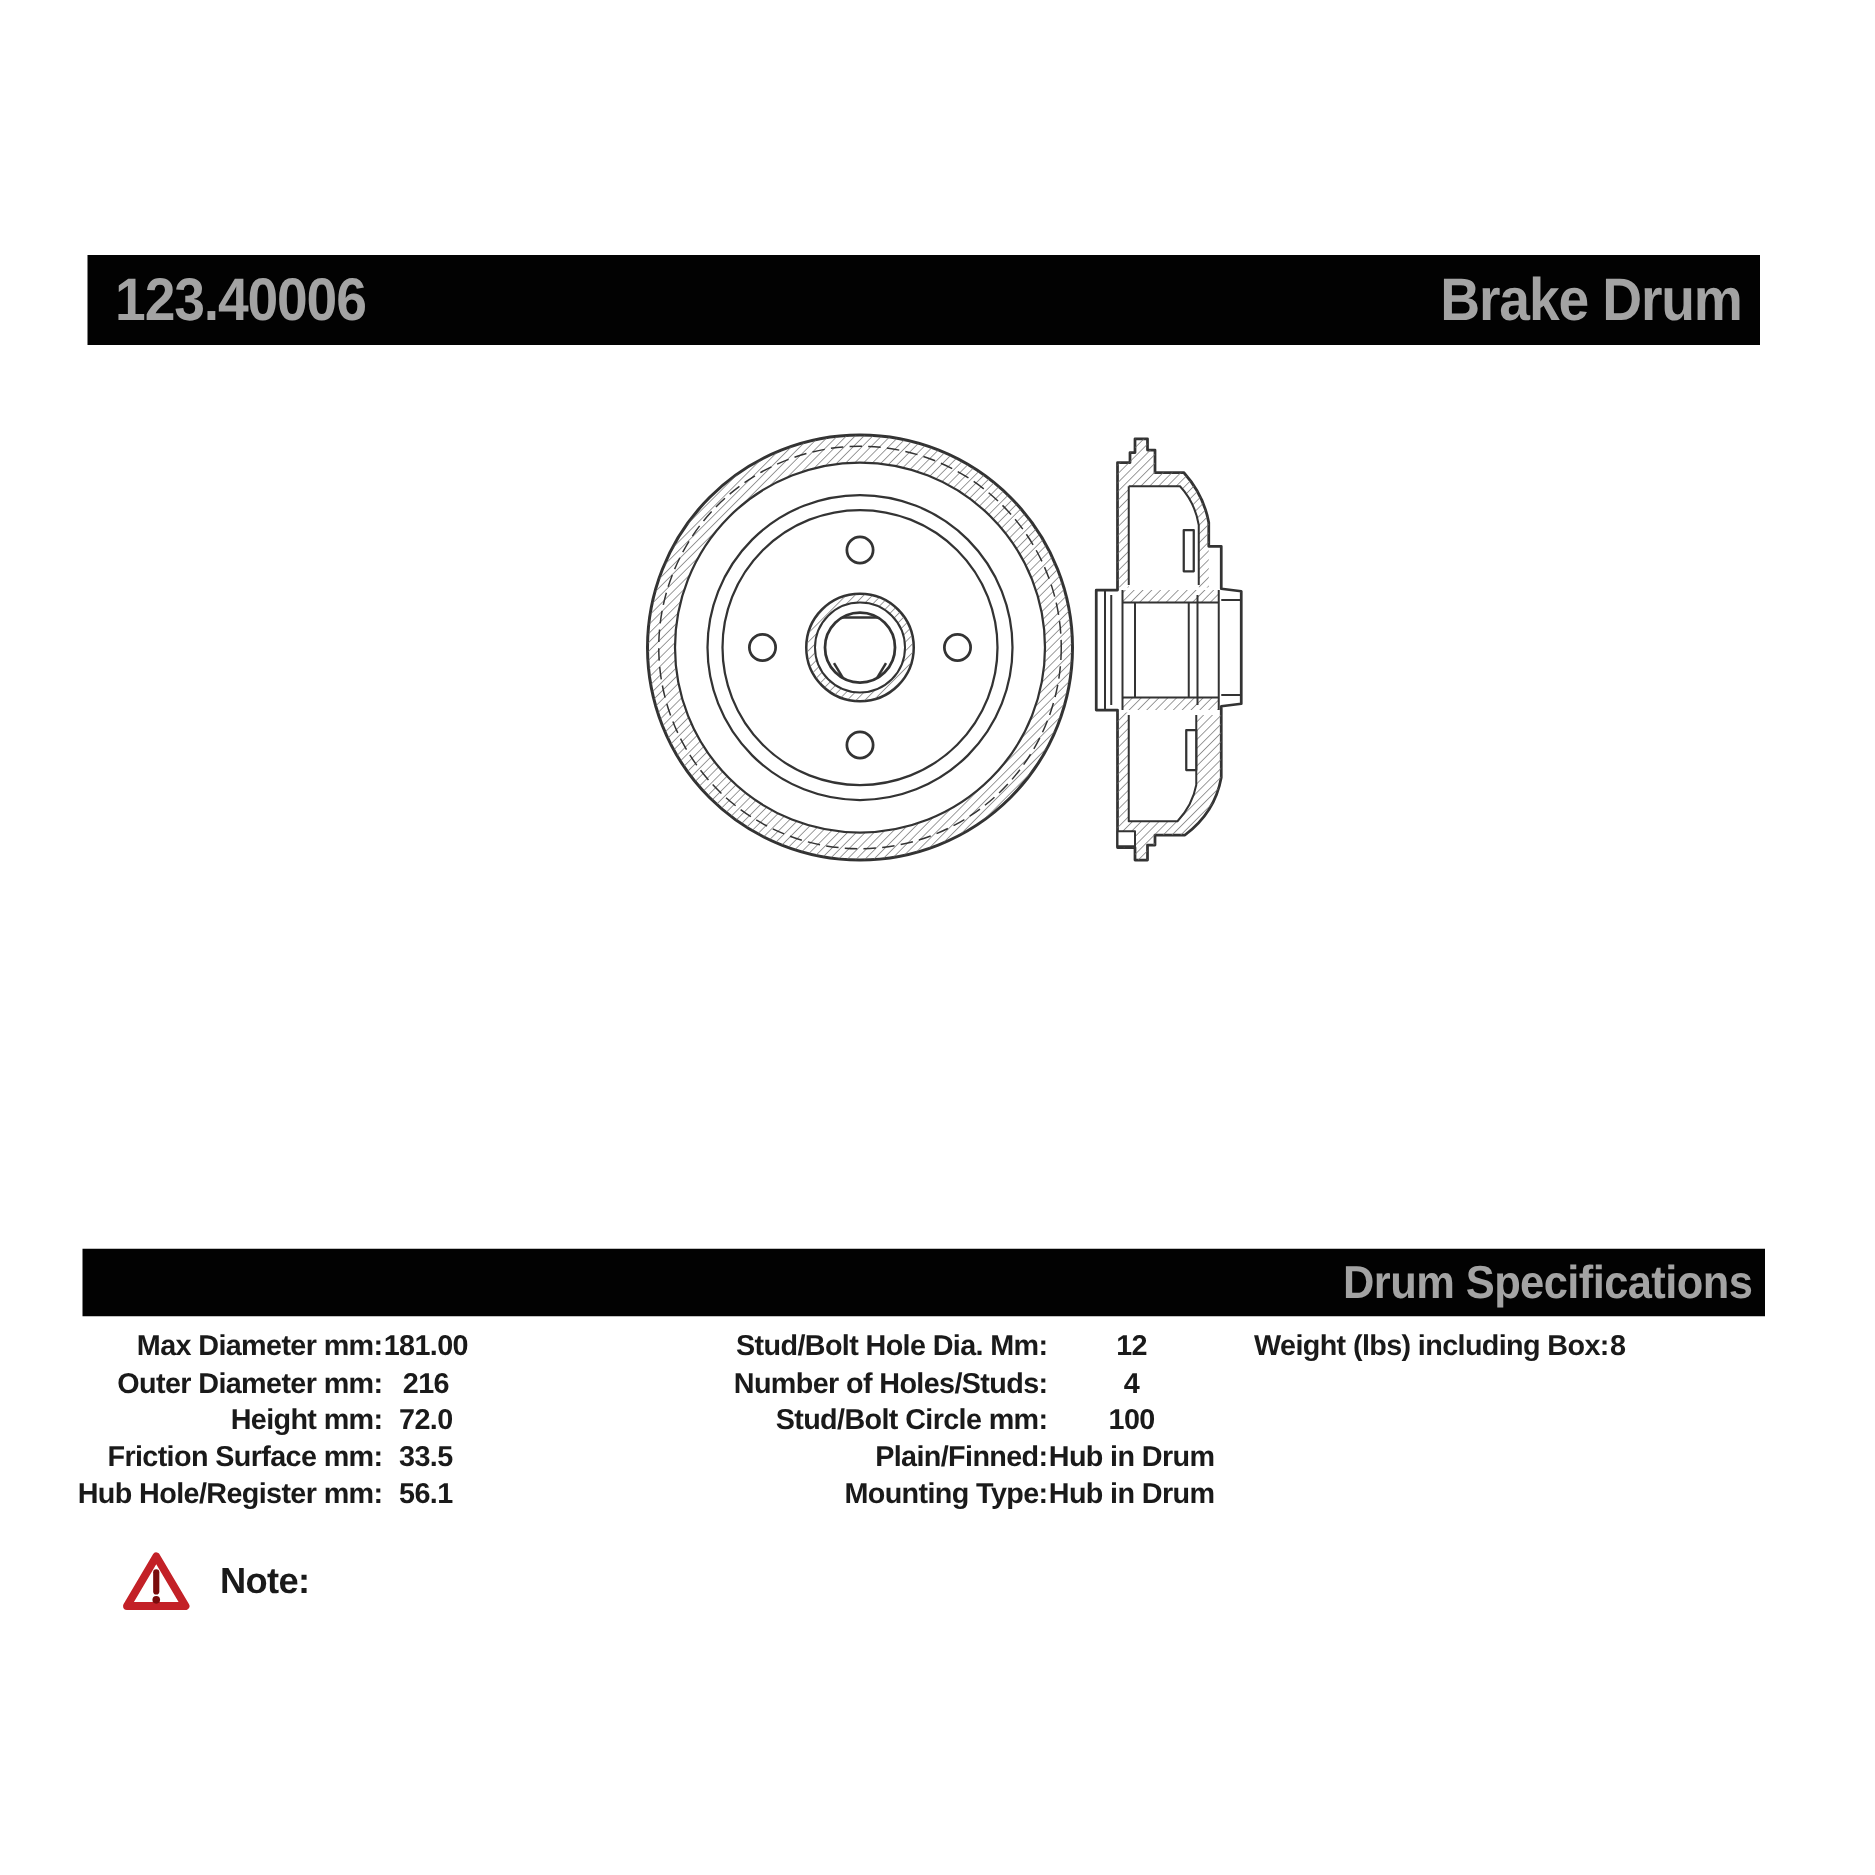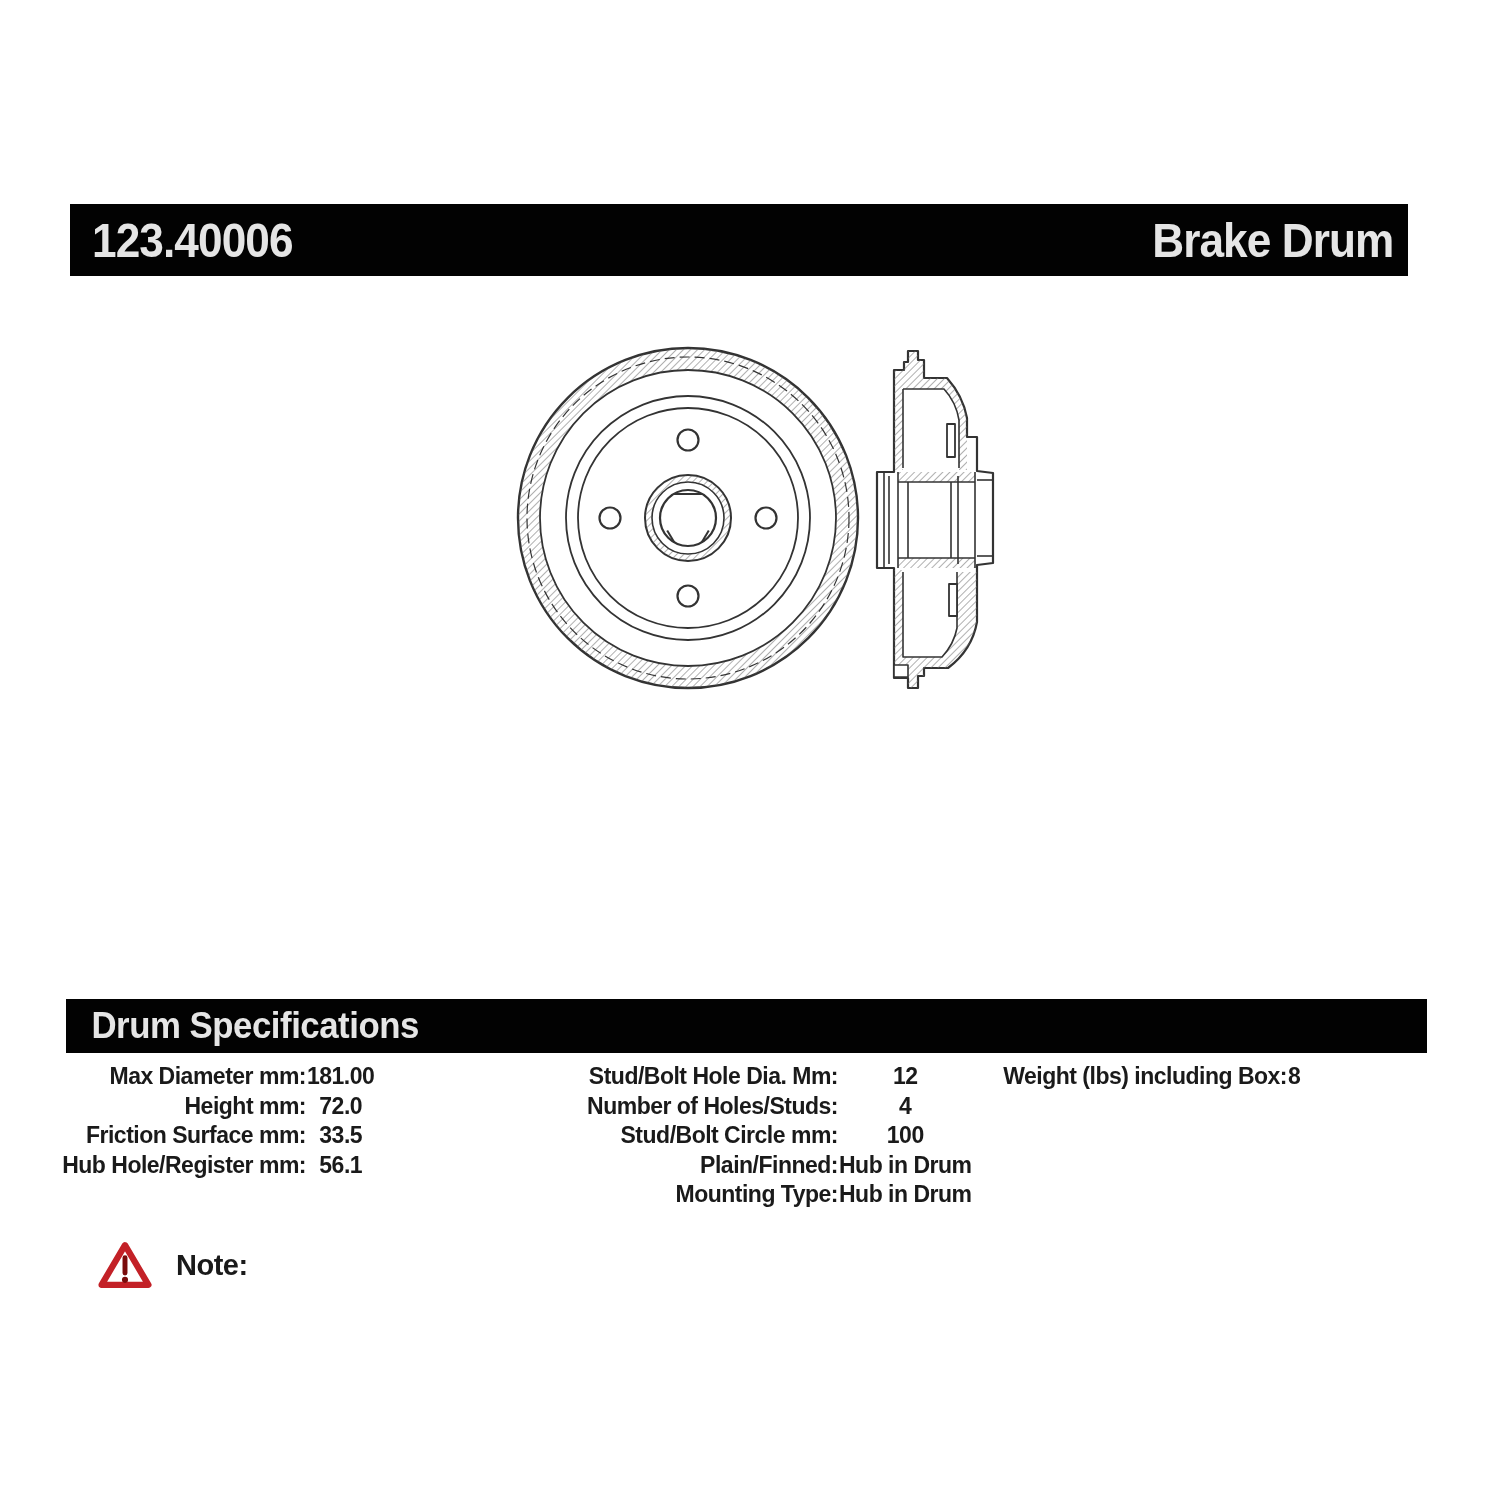--- a/index.html
+++ b/index.html
@@ -8,21 +8,21 @@
     width:1500px;height:1500px;
     background:#ffffff;
     font-family:"Liberation Sans", sans-serif;
     color:#1a1a1a;
     overflow:hidden;
   }
   
   .bar{
     position:absolute;
     background:#020202;
-    color:#e5e5e5;
+    color:#a3a3a3;
     display:flex;
     align-items:center;
   }
   .header-bar{
     left:70px; top:204px;
     width:1338px; height:72px;
     justify-content:space-between;
   }
   .header-bar .part-number{
     font-size:48px;font-weight:bold;letter-spacing:-1px;
@@ -30,22 +30,21 @@
     display:inline-block;transform:scaleX(0.92);transform-origin:left center;
   }
   .header-bar .product-name{
     font-size:48px;font-weight:bold;letter-spacing:-1px;
     padding-right:16px;
     display:inline-block;transform:scaleX(0.92);transform-origin:right center;
   }
   .spec-bar{
     left:66px; top:999px;
     width:1346px; height:54px;
-    justify-content:flex-start;
-    padding-left:15px;
+    justify-content:flex-end;
   }
   .spec-bar .spec-title{
     font-size:37px;font-weight:bold;letter-spacing:-0.5px;
     display:inline-block;transform:scaleX(0.94);transform-origin:center center;
   }
   
   .drawing-svg{
     position:absolute;
     left:430px; top:330px;
     width:600px; height:380px;
@@ -179,20 +178,24 @@
   <div class="bar spec-bar">
     <span class="spec-title">Drum Specifications</span>
   </div>
 
   <div class="spec-col col-1">
     <div class="spec-row">
       <span class="spec-label">Max Diameter mm:</span>
       <span class="spec-value">181.00</span>
     </div>
     <div class="spec-row">
+      <span class="spec-label">Outer Diameter mm:</span>
+      <span class="spec-value">216</span>
+    </div>
+    <div class="spec-row">
       <span class="spec-label">Height mm:</span>
       <span class="spec-value">72.0</span>
     </div>
     <div class="spec-row">
       <span class="spec-label">Friction Surface mm:</span>
       <span class="spec-value">33.5</span>
     </div>
     <div class="spec-row">
       <span class="spec-label">Hub Hole/Register mm:</span>
       <span class="spec-value">56.1</span>

